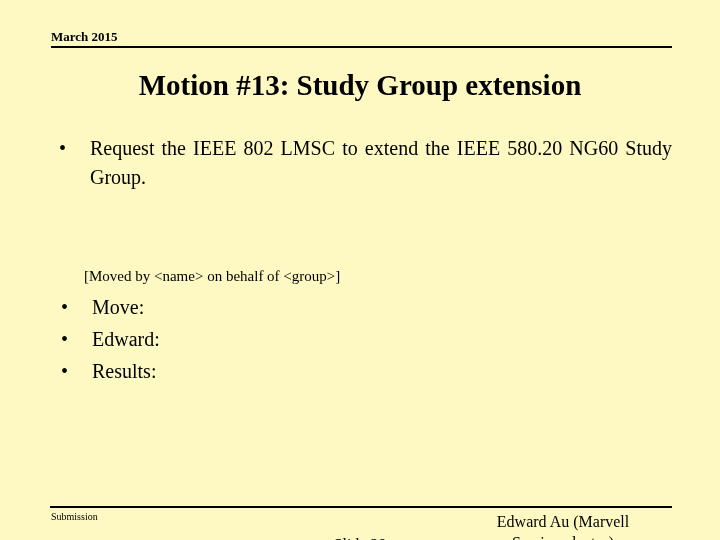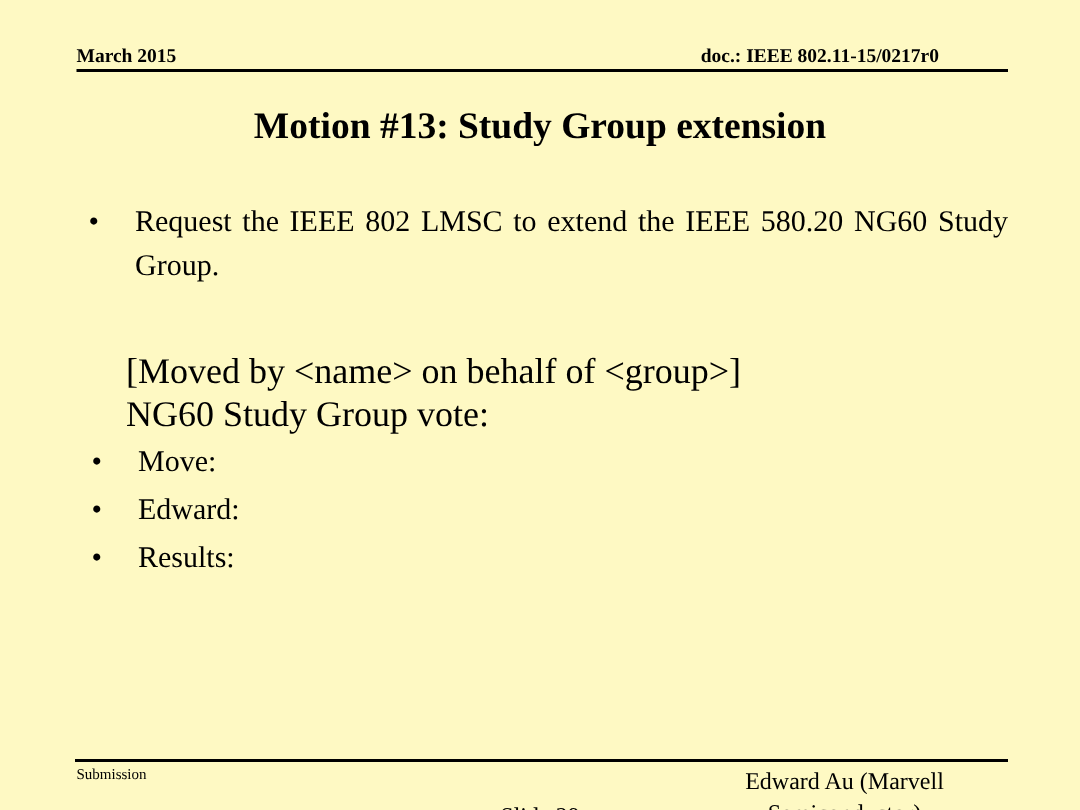--- a/index.html
+++ b/index.html
@@ -61,21 +61,21 @@
     border-top: 2px solid #000000;
   }
 
   
   .title {
     position: absolute;
     left: 36px;
     top: 70px;
     width: 648px;
     text-align: center;
-    font-size: 25px;
+    font-size: 29px;
     font-weight: bold;
     line-height: 30px;
     letter-spacing: 0px;
   }
 
   
   .body-area {
     position: absolute;
     left: 52px;
     top: 134px;
@@ -101,23 +101,24 @@
     top: 0;
     font-size: 20px;
     line-height: 29px;
   }
   .bullet-main .txt {
     display: block;
   }
 
   .plain-line {
     padding-left: 32px;
-    font-size: 24px;
+    font-size: 15px;
     line-height: 29px;
     white-space: nowrap;
+    margin-top: 28px;
   }
 
   .bullet-short {
     position: relative;
     padding-left: 40px;
     font-size: 20px;
     line-height: 32px;
     white-space: nowrap;
   }
   .bullet-short .dot {
@@ -173,40 +174,38 @@
   .footer-right .l1 { display: block; white-space: nowrap; }
   .footer-right .l2 { display: block; white-space: nowrap; }
 </style>
 </head>
 <body>
 
 <div class="slide">
 
   <div class="header">
     <div class="header-left">March 2015</div>
-    <div class="header-right">doc.: IEEE 802.11-15/0217r0</div>
   </div>
   <div class="header-rule"></div>
 
   <div class="title">Motion #13: Study Group extension</div>
 
   <div class="body-area">
 
     <div class="bullet-row">
       <div class="bullet-main">
         <span class="dot">•</span>
         <span class="txt">Request the IEEE 802 LMSC to extend the IEEE 580.20 NG60 Study Group.</span>
       </div>
     </div>
 
     <div class="gap-before-moved"></div>
 
     <div class="plain-line">[Moved by &lt;name&gt; on behalf of &lt;group&gt;]</div>
 
-    <div class="plain-line">NG60 Study Group vote:</div>
 
     <div class="bullet-short">
       <span class="dot">•</span>
       <span>Move:</span>
     </div>
 
     <div class="bullet-short">
       <span class="dot">•</span>
       <span>Edward:</span>
     </div>

